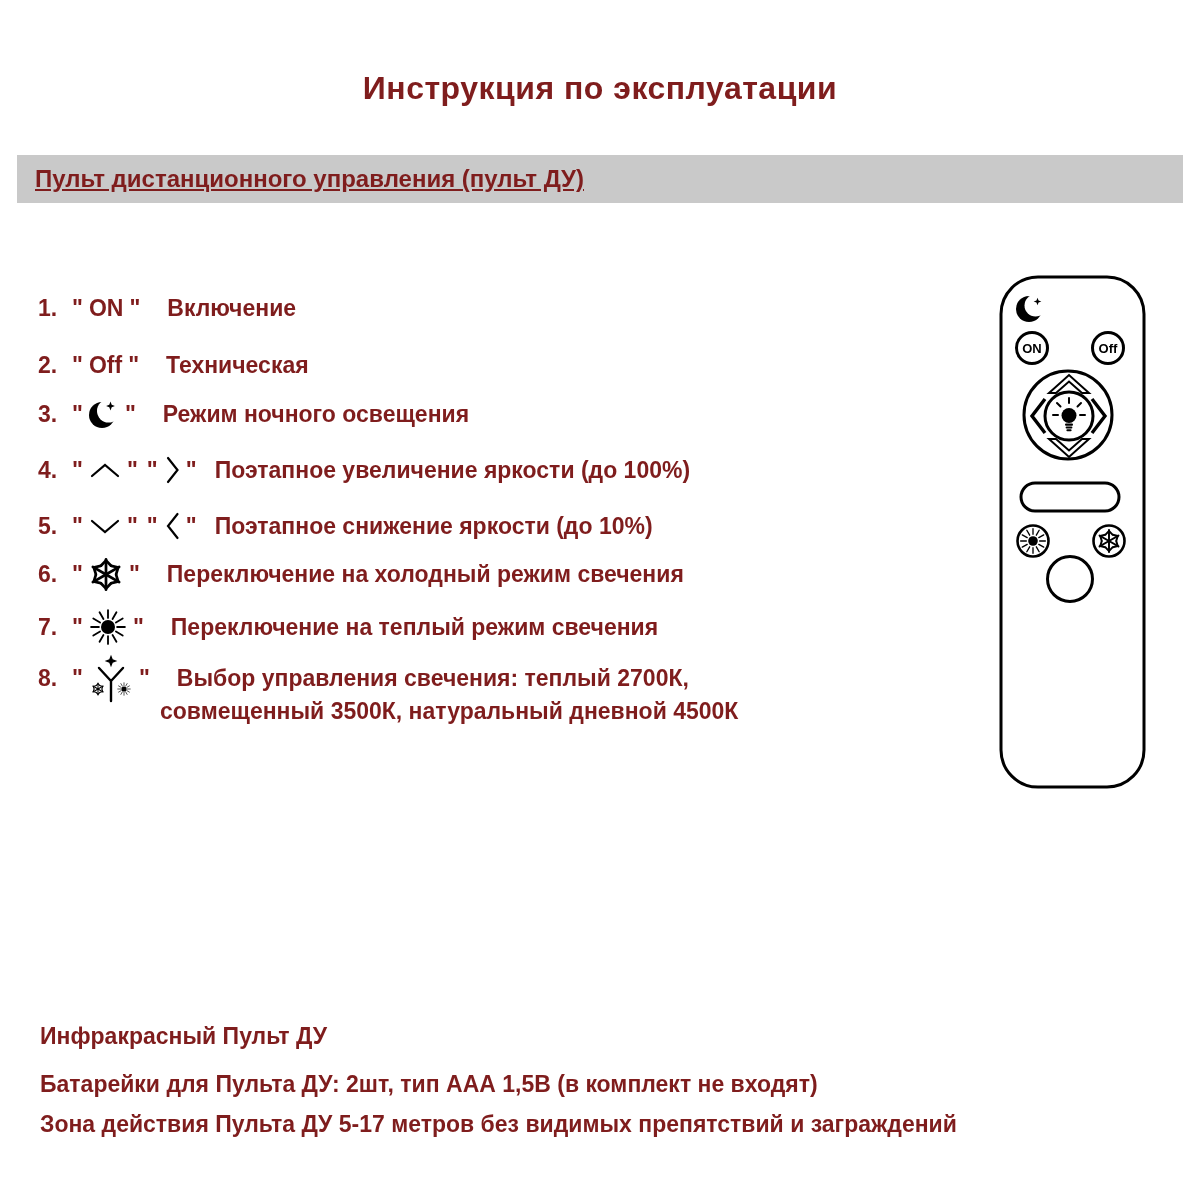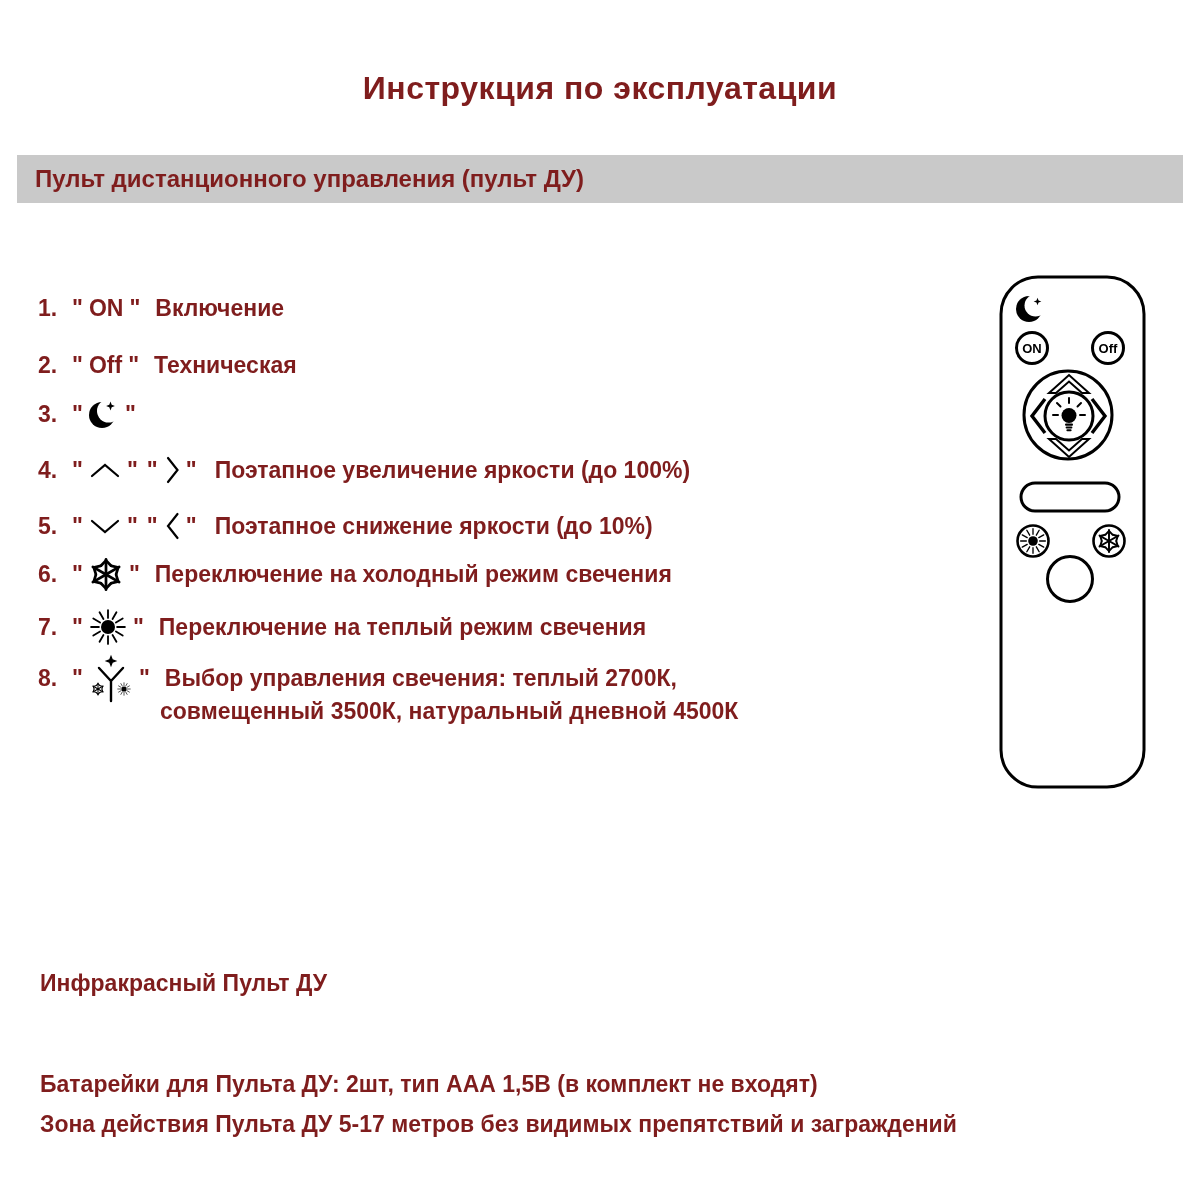--- a/index.html
+++ b/index.html
@@ -2,26 +2,26 @@
 <html><head>
 <meta charset="utf-8">
 <style>
   html,body{margin:0;padding:0;background:#fff;}
   .page{position:relative;width:1200px;height:1200px;background:#ffffff;
         font-family:"Liberation Sans","DejaVu Sans",sans-serif;color:#7f1d1d;overflow:hidden;}
   .title{position:absolute;top:70px;left:0;width:1200px;text-align:center;
          font-size:32px;font-weight:700;letter-spacing:.5px;}
   .bar{position:absolute;left:17px;width:1166px;height:48px;background:#c9c9c9;
        display:flex;align-items:center;padding-left:18px;box-sizing:border-box;
-       font-size:24px;font-weight:700;}
+       font-size:24px;font-weight:700;text-decoration:underline;}
   .b1{top:155px;} .b2{top:940px;}
   .row{position:absolute;left:38px;height:36px;display:flex;align-items:center;
        gap:6px;font-size:23px;font-weight:700;white-space:nowrap;}
   .num{width:28px;flex:none;}
-  .desc{margin-left:9px;}
+  .desc{margin-left:21px;}
   .desc2{margin-left:12px;}
   .pair2{margin-left:3px;}
   .ic{flex:none;display:block;overflow:visible;}
   .tech{position:absolute;left:40px;font-size:23px;font-weight:700;line-height:26px;white-space:nowrap;}
   .remote{position:absolute;left:999px;top:275px;}
   svg text{font-family:"Liberation Sans","DejaVu Sans",sans-serif;}
 </style>
 </head>
 <body>
 
@@ -70,20 +70,21 @@
 
   <div class="row" style="top:396px">
     <span class="num">3.</span>
     <span>"</span>
     <svg class="ic" width="30" height="32" viewBox="0 0 30 32">
       <circle cx="13" cy="17" r="13" fill="#000"></circle>
       <circle cx="19.5" cy="13" r="11.5" fill="#fff"></circle>
       <use href="#star4" transform="translate(21.5,8) scale(0.8)"></use>
     </svg>
     <span>"</span>
+    <span class="desc">Режим ночного освещения</span>
   </div>
 
   <div class="row" style="top:452px">
     <span class="num">4.</span>
     <span>"</span>
     <svg class="ic" width="32" height="18" viewBox="0 0 32 18">
       <path d="M3,15 L16,4 L29,15" fill="none" stroke="#000" stroke-width="2.2" stroke-linecap="round"></path>
     </svg>
     <span>"</span>
     <span class="pair2">"</span>
@@ -188,17 +189,17 @@
       </g>
       <g>
         <circle cx="110" cy="266" r="15.5" fill="#fff" stroke="#000" stroke-width="2.6"></circle>
         <use href="#snowflake" transform="translate(110,266) scale(1.15)"></use>
       </g>
       <circle cx="71" cy="304" r="22.5" fill="#fff" stroke="#000" stroke-width="3"></circle>
     </svg>
   </div>
 
 
-  <div class="tech" style="top:970px">Инфракрасный Пульт ДУ</div>
+  <div class="tech" style="top:1023px">Инфракрасный Пульт ДУ</div>
   <div class="tech" style="top:1071px">Батарейки для Пульта ДУ: 2шт, тип ААА 1,5В (в комплект не входят)</div>
   <div class="tech" style="top:1111px">Зона действия Пульта ДУ 5-17 метров без видимых препятствий и заграждений</div>
 
 </div>
 
 </body></html>

